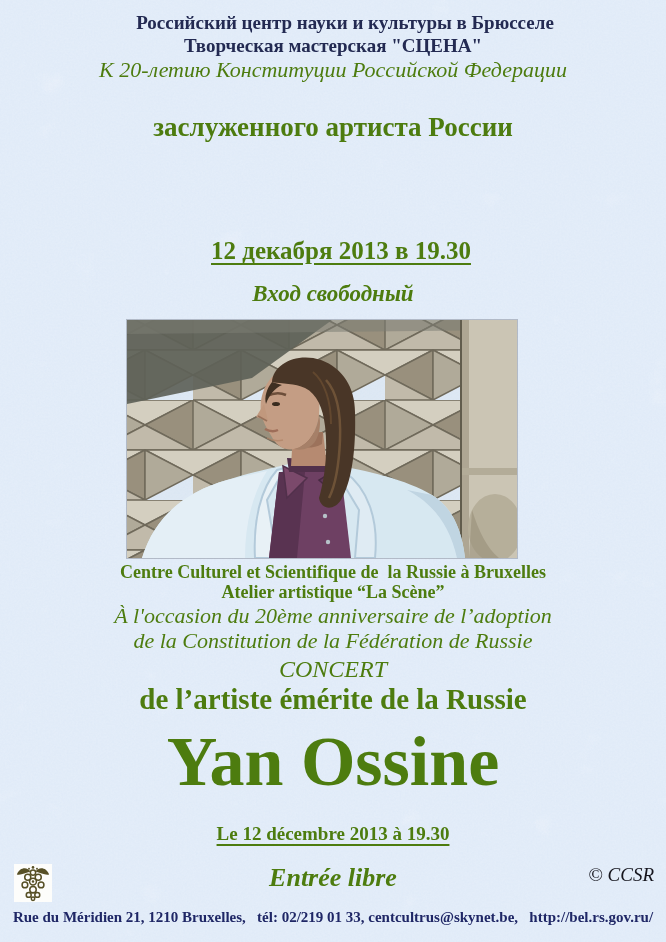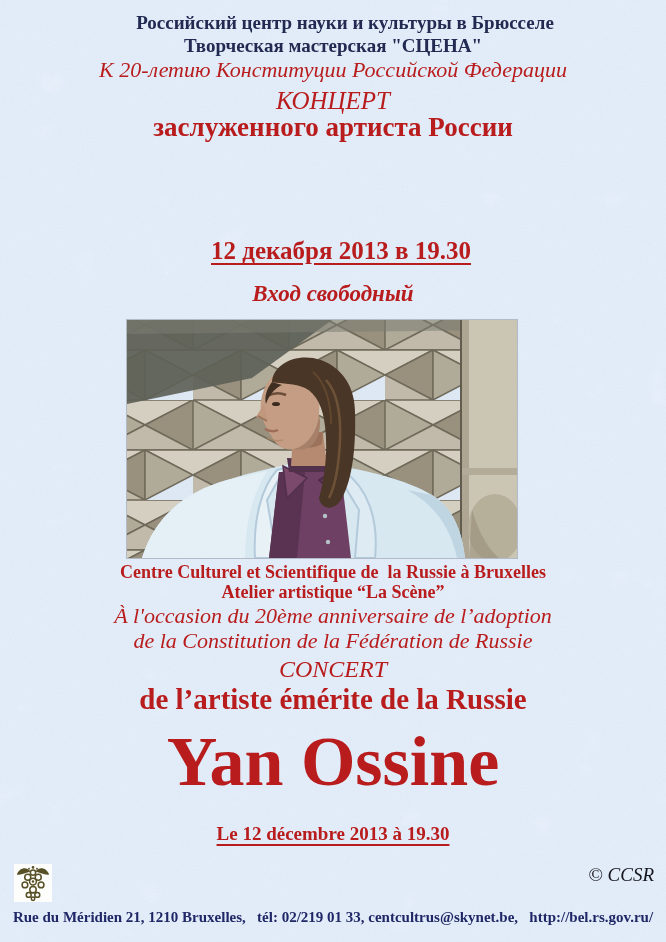--- a/index.html
+++ b/index.html
@@ -4,21 +4,21 @@
 <style>
   html,body{margin:0;padding:0;}
   .poster{
     position:relative;width:666px;height:942px;overflow:hidden;
     font-family:"Liberation Serif","DejaVu Serif",serif;
     background:#cadcf0;
   }
   .bg-tex{position:absolute;left:0;top:0;}
   .line{
     position:absolute;left:0;right:0;text-align:center;
-    white-space:pre;color:#b91c1c;line-height:1.15;
+    white-space:pre;color:#4d7c0f;line-height:1.15;
   }
   .navy{color:#232a52;}
   .b{font-weight:bold;}
   .i{font-style:italic;}
   .u{text-decoration:underline;text-decoration-thickness:2px;text-underline-offset:4px;}
 
   .org-ru-1{top:12px;font-size:19px;padding-left:24px;}
   .org-ru-2{top:35px;font-size:19px;}
   .occ-ru{top:57px;font-size:22px;}
   .concert-ru{top:87px;font-size:25px;}
@@ -73,21 +73,20 @@
       </filter>
     </defs>
     <rect width="666" height="942" fill="#e9eff9"></rect>
     <rect width="666" height="942" filter="url(#mottle)" opacity="0.85"></rect>
     <rect width="666" height="942" filter="url(#fine)" opacity="0.22"></rect>
   </svg>
 
   <div class="line b navy org-ru-1">Российский центр науки и культуры в Брюсселе</div>
   <div class="line b navy org-ru-2">Творческая мастерская "СЦЕНА"</div>
   <div class="line i occ-ru">К 20-летию Конституции Российской Федерации</div>
-  <div class="line i concert-ru">КОНЦЕРТ</div>
   <div class="line b title-ru">заслуженного артиста России</div>
   <div class="line b u date-ru">12 декабря 2013 в 19.30</div>
   <div class="line b i free-ru">Вход свободный</div>
 
   <div class="photo">
     <svg width="390" height="238" viewBox="0 0 390 238" aria-hidden="true">
       <defs>
         <pattern id="blocks" x="-30" y="-20" width="96" height="100" patternUnits="userSpaceOnUse">
 
           <g stroke="#6e6757" stroke-width="1.5" stroke-linejoin="round">
@@ -157,20 +156,21 @@
   </div>
 
   <div class="line b org-fr-1">Centre Culturel et Scientifique de  la Russie à Bruxelles</div>
   <div class="line b org-fr-2">Atelier artistique “La Scène”</div>
   <div class="line i occ-fr-1">À l'occasion du 20ème anniversaire de l’adoption</div>
   <div class="line i occ-fr-2">de la Constitution de la Fédération de Russie</div>
   <div class="line i concert-fr">CONCERT</div>
   <div class="line b title-fr">de l’artiste émérite de la Russie</div>
   <div class="line b name-fr">Yan Ossine</div>
   <div class="line b u date-fr">Le 12 décembre 2013 à 19.30</div>
+  <div class="line b i free-fr">Entrée libre</div>
 
   <div class="credit">© CCSR</div>
 
   <div class="emblem">
     <svg width="38" height="38" viewBox="0 0 40 40" aria-hidden="true">
       <rect width="40" height="40" fill="#fdfdfb"></rect>
       <g fill="#575026">
         <path d="M 3 11 C 6 3 14 2.5 17.5 8 C 12 9.5 7 12 3 11 Z"></path>
         <path d="M 37 11 C 34 3 26 2.5 22.5 8 C 28 9.5 33 12 37 11 Z"></path>
         <circle cx="20" cy="3.6" r="1.4"></circle>

